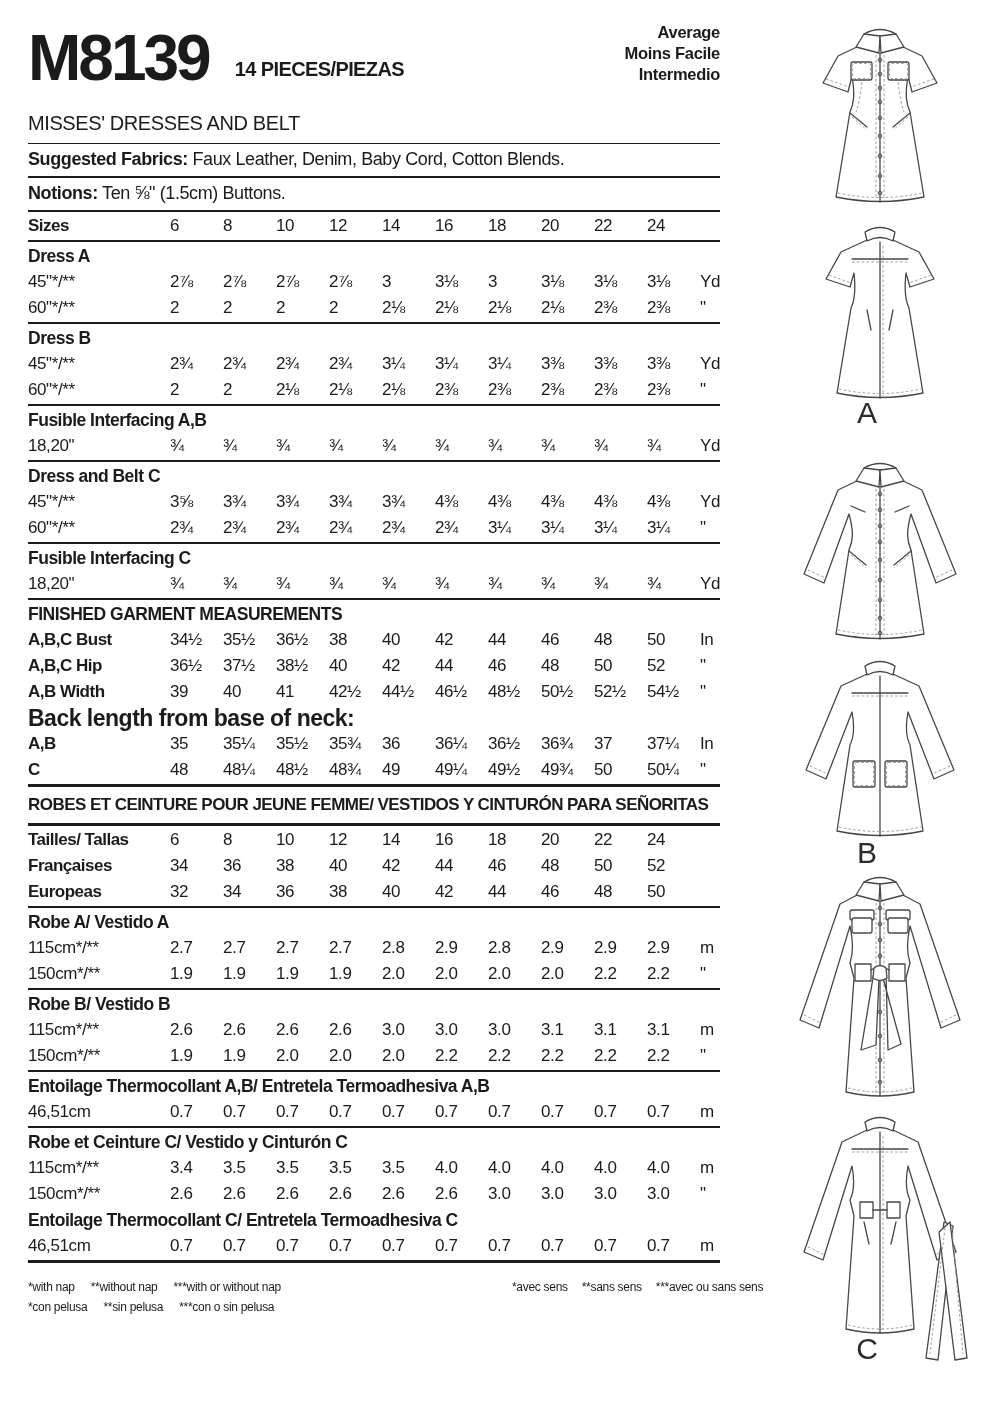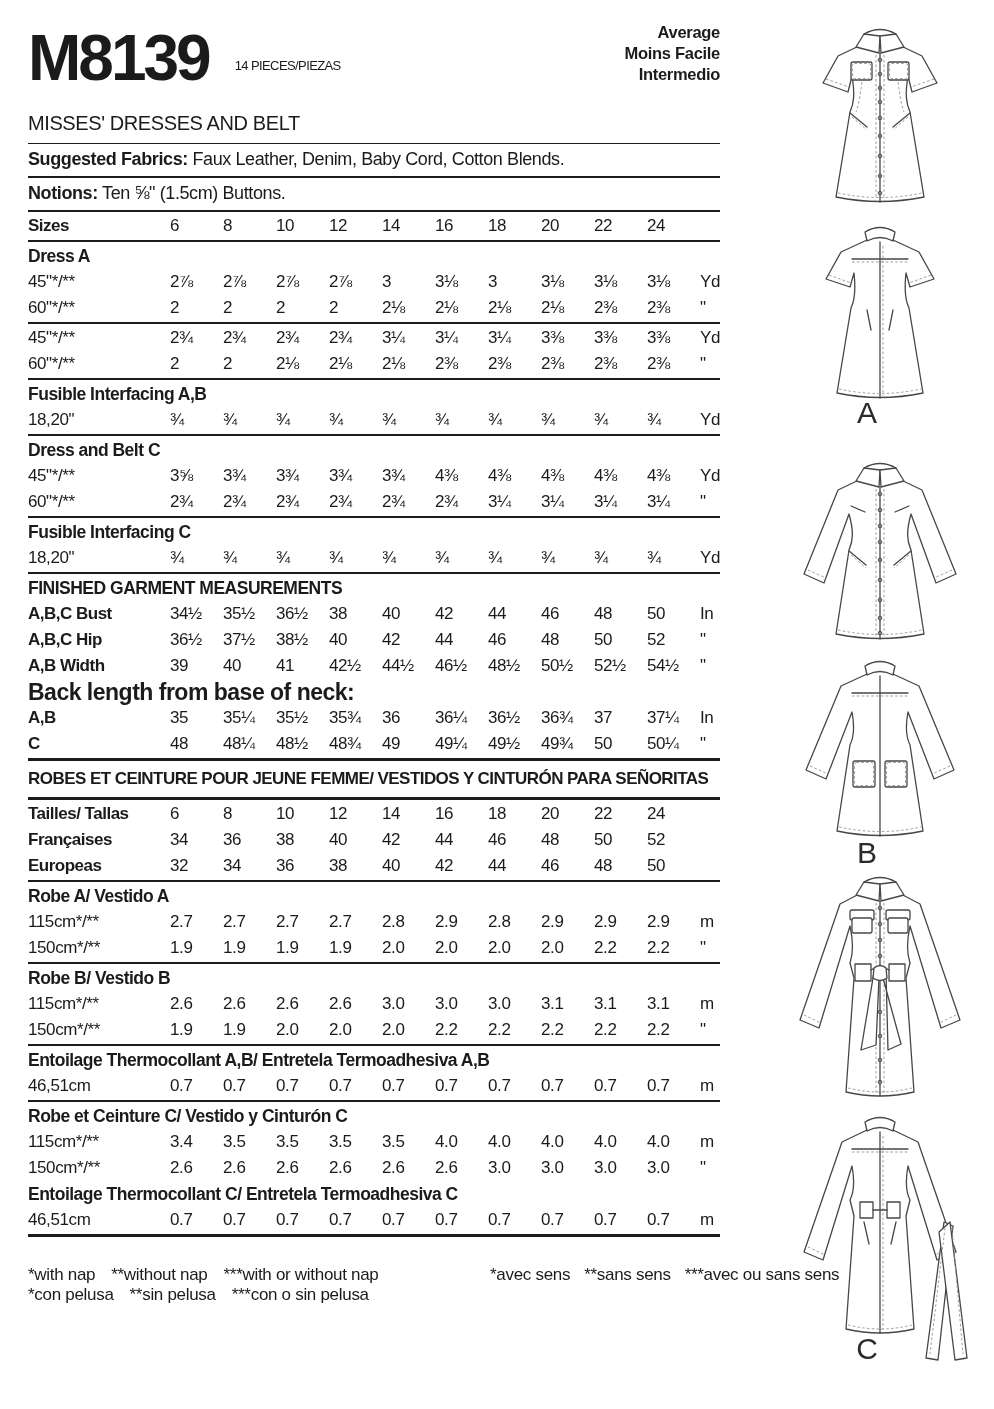--- a/index.html
+++ b/index.html
@@ -1,40 +1,40 @@
 <!DOCTYPE html>
 <html><head>
 <meta charset="utf-8">
 <style>
   html,body{margin:0;padding:0;background:#fff;}
   body{width:994px;height:1409px;position:relative;font-family:"Liberation Sans",sans-serif;color:#1b1b1b;overflow:hidden;}
   .left-col{position:absolute;left:28px;top:16px;width:692px;}
   .masthead{display:flex;align-items:flex-start;height:92px;}
   .pattern-number{font-size:64px;font-weight:700;letter-spacing:-3px;line-height:84px;}
-  .pieces{font-size:13px;font-weight:400;letter-spacing:-0.6px;margin-left:26px;margin-top:42px;white-space:nowrap;}
+  .pieces{font-size:20px;font-weight:700;letter-spacing:-0.6px;margin-left:26px;margin-top:42px;white-space:nowrap;}
   .difficulty{margin-left:auto;text-align:right;font-weight:700;font-size:16.5px;line-height:21px;padding-top:6px;letter-spacing:-0.3px;}
   .title-row{font-size:20px;font-weight:400;letter-spacing:-0.4px;padding:4px 0 7px;}
   .info-row{font-size:18px;padding:4px 0 5px;letter-spacing:-0.4px;}
   .info-row b{font-weight:700;margin-top:20px;}
   .rule{border-top:2px solid #1b1b1b;height:0;margin:1px 0;}
   .rule.thick{border-top-width:3px;}
   .rule.thin{border-top-width:1.5px;}
   
   .trow{display:grid;grid-template-columns:142px repeat(10,53px) 1fr;align-items:center;height:26px;font-size:17px;letter-spacing:-0.4px;}
   .trow .lbl{font-weight:400;white-space:nowrap;}
   .trow.boldlbl .lbl{font-weight:700;letter-spacing:-0.5px;}
   .trow .val{font-weight:400;}
   .trow .unit{font-weight:400;}
   .section-row{height:26px;display:flex;align-items:center;font-size:17.5px;font-weight:700;letter-spacing:-0.5px;white-space:nowrap;}
   .banner-row{height:34px;display:flex;align-items:center;font-size:17px;font-weight:700;letter-spacing:-0.55px;white-space:nowrap;}
   .subheader-row{height:26px;display:flex;align-items:center;font-size:23px;font-weight:700;letter-spacing:-0.5px;}
   
-  .footnotes{position:relative;margin-top:28px;font-size:17px;letter-spacing:-0.3px;line-height:20px;}
+  .footnotes{position:relative;margin-top:14px;font-size:12px;letter-spacing:-0.3px;line-height:20px;}
   .fn-line span{margin-right:16px;white-space:nowrap;}
-  .fn-right{position:absolute;left:462px;top:0;}
+  .fn-right{position:absolute;left:484px;top:0;}
   .fn-right span{margin-right:14px;}
   
   .right-col{position:absolute;left:740px;top:0;width:254px;height:1409px;}
   .figure{position:absolute;left:0;width:254px;}
   .fig-label{position:absolute;width:254px;text-align:center;font-size:30px;font-weight:400;color:#2b2b2b;}
   svg .o{fill:none;stroke:#474747;stroke-width:1.3;stroke-linejoin:round;stroke-linecap:round;}
   svg .of{fill:#fff;stroke:#474747;stroke-width:1.3;stroke-linejoin:round;}
   svg .d{fill:none;stroke:#949494;stroke-width:0.9;stroke-dasharray:2.6 2.2;}
   svg .btn{fill:none;stroke:#474747;stroke-width:1;}
 </style>
@@ -105,20 +105,21 @@
         <div class="val">2</div>
         <div class="val">2⅛</div>
         <div class="val">2⅛</div>
         <div class="val">2⅛</div>
         <div class="val">2⅛</div>
         <div class="val">2⅜</div>
         <div class="val">2⅜</div>
         <div class="unit">"</div>
       </div>
       <div class="rule"></div>
+      <div class="section-row">Dress B</div>
       <div class="trow">
         <div class="lbl">45"*/**</div>
         <div class="val">2¾</div>
         <div class="val">2¾</div>
         <div class="val">2¾</div>
         <div class="val">2¾</div>
         <div class="val">3¼</div>
         <div class="val">3¼</div>
         <div class="val">3¼</div>
         <div class="val">3⅜</div>

